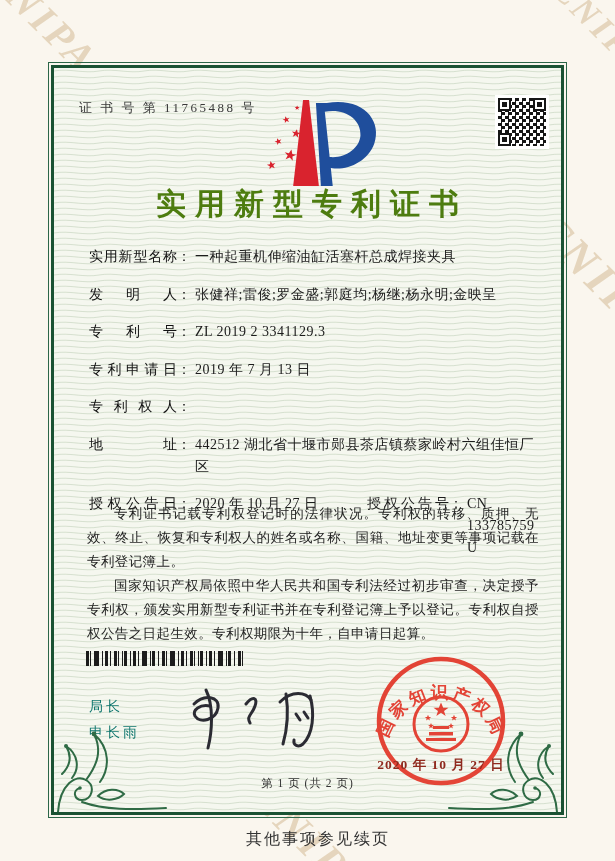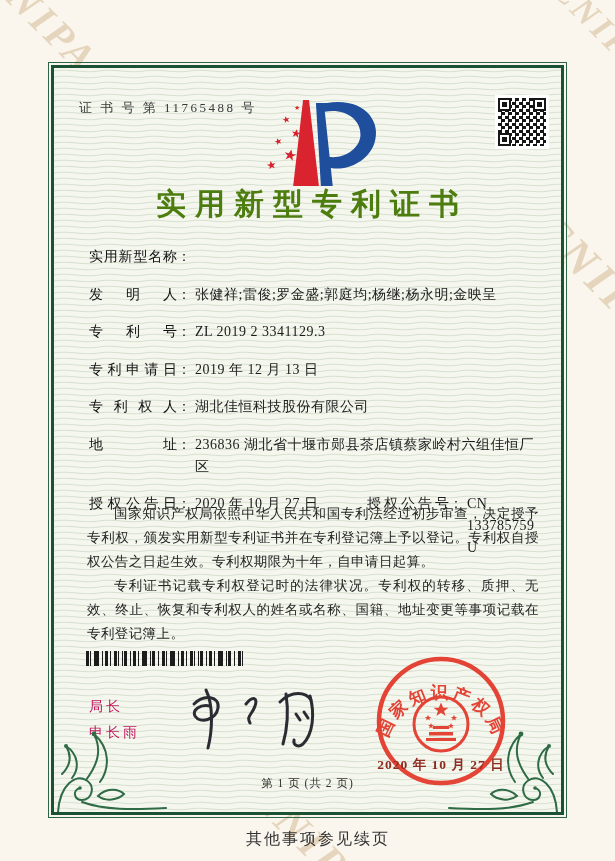--- a/index.html
+++ b/index.html
@@ -70,21 +70,21 @@
   .paras{position:absolute;left:33px;top:434px;width:452px;font-size:13.5px;line-height:1.78;color:#242424;}
   .paras p{margin:0;text-indent:2em;text-align:justify;letter-spacing:0.4px;}
   
   .barcode{
     position:absolute;left:32px;top:583px;width:160px;height:15px;
     background-image:
       repeating-linear-gradient(90deg,#1c1c1c 0px,#1c1c1c 1.5px,transparent 1.5px,transparent 4px),
       repeating-linear-gradient(90deg,#1c1c1c 0px,#1c1c1c 3px,transparent 3px,transparent 9.5px);
   }
   
-  .sig-labels{position:absolute;left:35px;top:626px;font-size:14px;letter-spacing:3px;line-height:26px;color:#be185d;}
+  .sig-labels{position:absolute;left:35px;top:626px;font-size:14px;letter-spacing:3px;line-height:26px;color:#0f766e;}
   .sig-svg{position:absolute;left:130px;top:612px;}
   
   .seal{position:absolute;left:312px;top:578px;width:150px;height:150px;}
   .seal-date{
     position:absolute;left:308px;top:688px;width:158px;text-align:center;
     font-size:13.5px;color:#8f2a1e;letter-spacing:1px;font-weight:bold;
   }
   
   .page-no{position:absolute;left:0;right:0;top:708px;text-align:center;font-size:11.5px;color:#333;letter-spacing:1px;}
   .cont-note{position:absolute;left:246px;top:829px;font-size:16px;color:#333;letter-spacing:2px;}
@@ -141,59 +141,59 @@
         <use href="#star" transform="translate(47,69) scale(0.44) rotate(-12)"></use>
       </g>
     </svg>
 
     <div class="title">实用新型专利证书</div>
 
     <div class="fields">
       <div class="frow">
         <span class="lbl">实用新型名称</span>
           <span class="colon">：</span>
+        <span class="val">一种起重机伸缩油缸活塞杆总成焊接夹具</span>
       </div>
       <div class="frow">
         <span class="lbl">发明人</span>
           <span class="colon">：</span>
         <span class="val">张健祥;雷俊;罗金盛;郭庭均;杨继;杨永明;金映呈</span>
       </div>
       <div class="frow">
         <span class="lbl">专利号</span>
           <span class="colon">：</span>
         <span class="val">ZL 2019 2 3341129.3</span>
       </div>
       <div class="frow">
         <span class="lbl">专利申请日</span>
           <span class="colon">：</span>
-        <span class="val">2019 年 12 月 13 日</span>
+        <span class="val">2019 年 7 月 13 日</span>
       </div>
       <div class="frow">
         <span class="lbl">专利权人</span>
           <span class="colon">：</span>
-        <span class="val">湖北佳恒科技股份有限公司</span>
       </div>
       <div class="frow">
         <span class="lbl">地址</span>
           <span class="colon">：</span>
-        <span class="val">236836 湖北省十堰市郧县茶店镇蔡家岭村六组佳恒厂区</span>
+        <span class="val">442512 湖北省十堰市郧县茶店镇蔡家岭村六组佳恒厂区</span>
       </div>
       <div class="frow">
         <span class="lbl">授权公告日</span>
           <span class="colon">：</span>
         <span class="val-fixed">2020 年 10 月 27 日</span>
         <span class="lbl2">授权公告号</span>
           <span class="colon">：</span>
         <span class="val">CN 133785759 U</span>
       </div>
     </div>
 
     <div class="paras">
+      <p>专利证书记载专利权登记时的法律状况。专利权的转移、质押、无效、终止、恢复和专利权人的姓名或名称、国籍、地址变更等事项记载在专利登记簿上。</p>
       <p>国家知识产权局依照中华人民共和国专利法经过初步审查，决定授予专利权，颁发实用新型专利证书并在专利登记簿上予以登记。专利权自授权公告之日起生效。专利权期限为十年，自申请日起算。</p>
-      <p>专利证书记载专利权登记时的法律状况。专利权的转移、质押、无效、终止、恢复和专利权人的姓名或名称、国籍、地址变更等事项记载在专利登记簿上。</p>
     </div>
 
     <div class="barcode"></div>
 
     <div class="sig-labels">
       <div>局长</div>
       <div>申长雨</div>
     </div>
 
     <svg class="sig-svg" width="145" height="80" viewBox="0 0 145 80" xmlns="http://www.w3.org/2000/svg">

